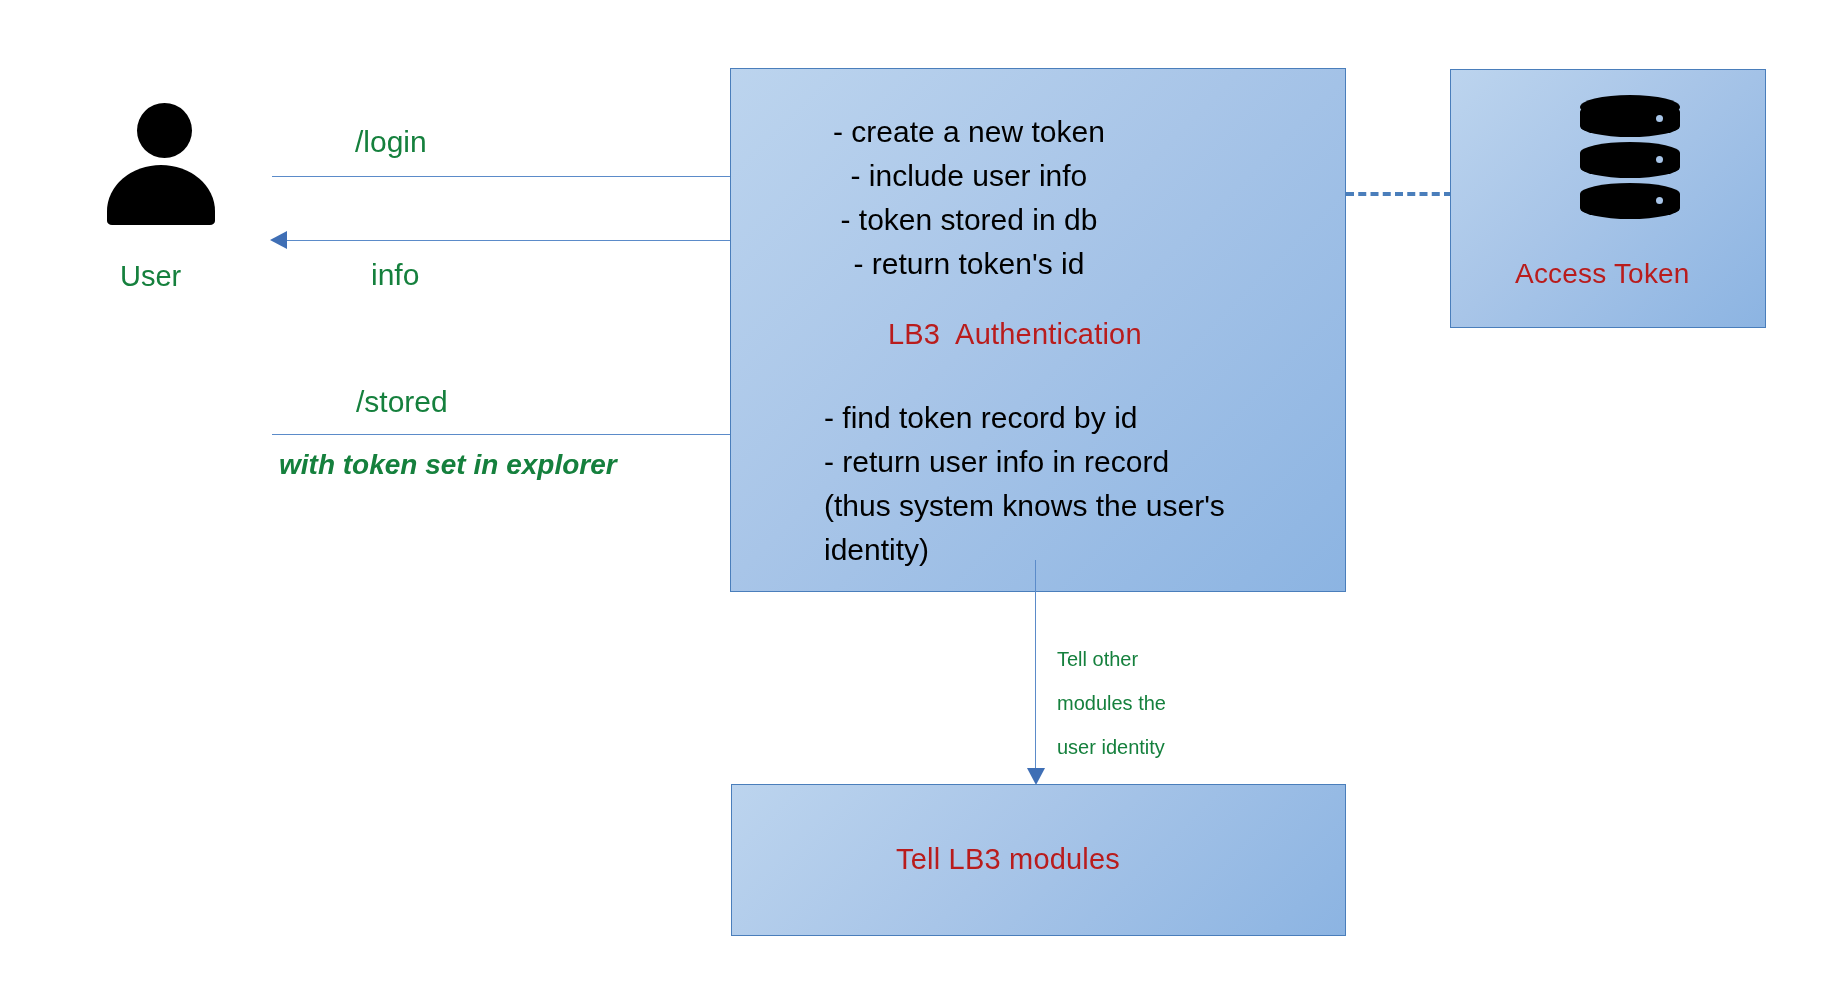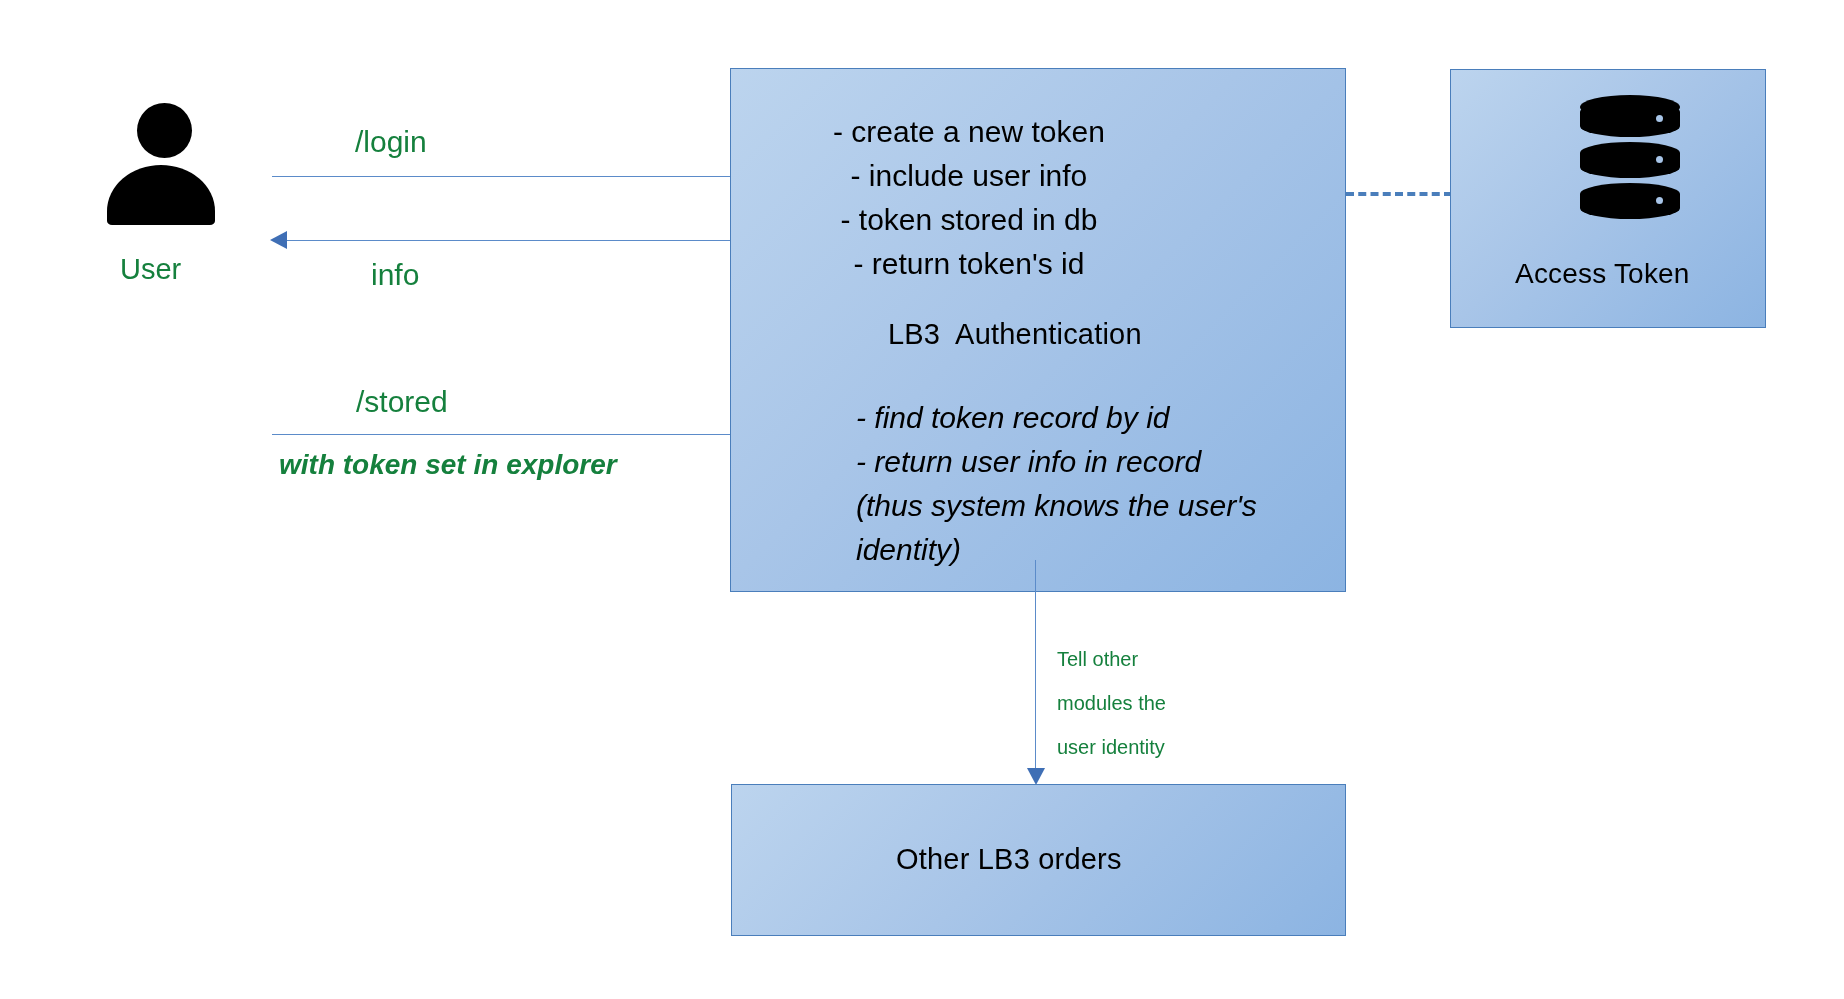--- a/index.html
+++ b/index.html
@@ -28,53 +28,53 @@
   #token-box{
     left:1450px; top:69px; width:316px; height:259px;
   }
   #modules-box{
     left:731px; top:784px; width:615px; height:152px;
   }
 
   
   .box-title{
     position:absolute;
-    color:#000000;
+    color:#b91c1c;
     font-size:29px;
     letter-spacing:.2px;
     white-space:pre;
   }
   #main-title{ left:888px; top:318px; }
   #token-title{ left:1515px; top:258px; font-size:28px;}
   #modules-title{ left:896px; top:843px; font-size:29px;}
 
   .blk{
     position:absolute;
     color:#000000;
     font-size:30px;
     line-height:44px;
     white-space:pre;
   }
   #blk-top{ left:833px; top:110px;text-align:center; }
-  #blk-bottom{ left:856px; top:396px;font-style:italic; }
+  #blk-bottom{ left:824px; top:396px; }
 
   
   .lbl{
     position:absolute;
     color:#15803d;
     font-size:30px;
     white-space:pre;
   }
   #lbl-login{ left:355px; top:125px; }
   #lbl-token{ left:371px; top:258px; }
   #lbl-orders{ left:356px; top:385px; }
   #lbl-with-token{
     left:279px; top:449px; font-style:italic; font-weight:600; font-size:28px;
   }
-  #lbl-user{ left:120px; top:253px; font-size:29px;}
+  #lbl-user{ left:120px; top:260px; font-size:29px;}
   #lbl-tell{
     left:1057px; top:637px; font-size:20px; line-height:44px;
   }
 
   
   .line-h{
     position:absolute;
     height:0;
     border-top:1.6px solid #5b8bc9;
   }
@@ -215,15 +215,15 @@
   </div>
   <div class="box-title" id="token-title">Access Token</div>
 
   <div id="arrow-down-line"></div>
   <div class="tri tri-down" id="arrow-down-head"></div>
   <div class="lbl" id="lbl-tell">Tell other
 modules the
 user identity</div>
 
   <div class="box" id="modules-box"></div>
-  <div class="box-title" id="modules-title">Other LB3 orders</div>
+  <div class="box-title" id="modules-title">Tell LB3 modules</div>
 
 </div>
 
 </body></html>

